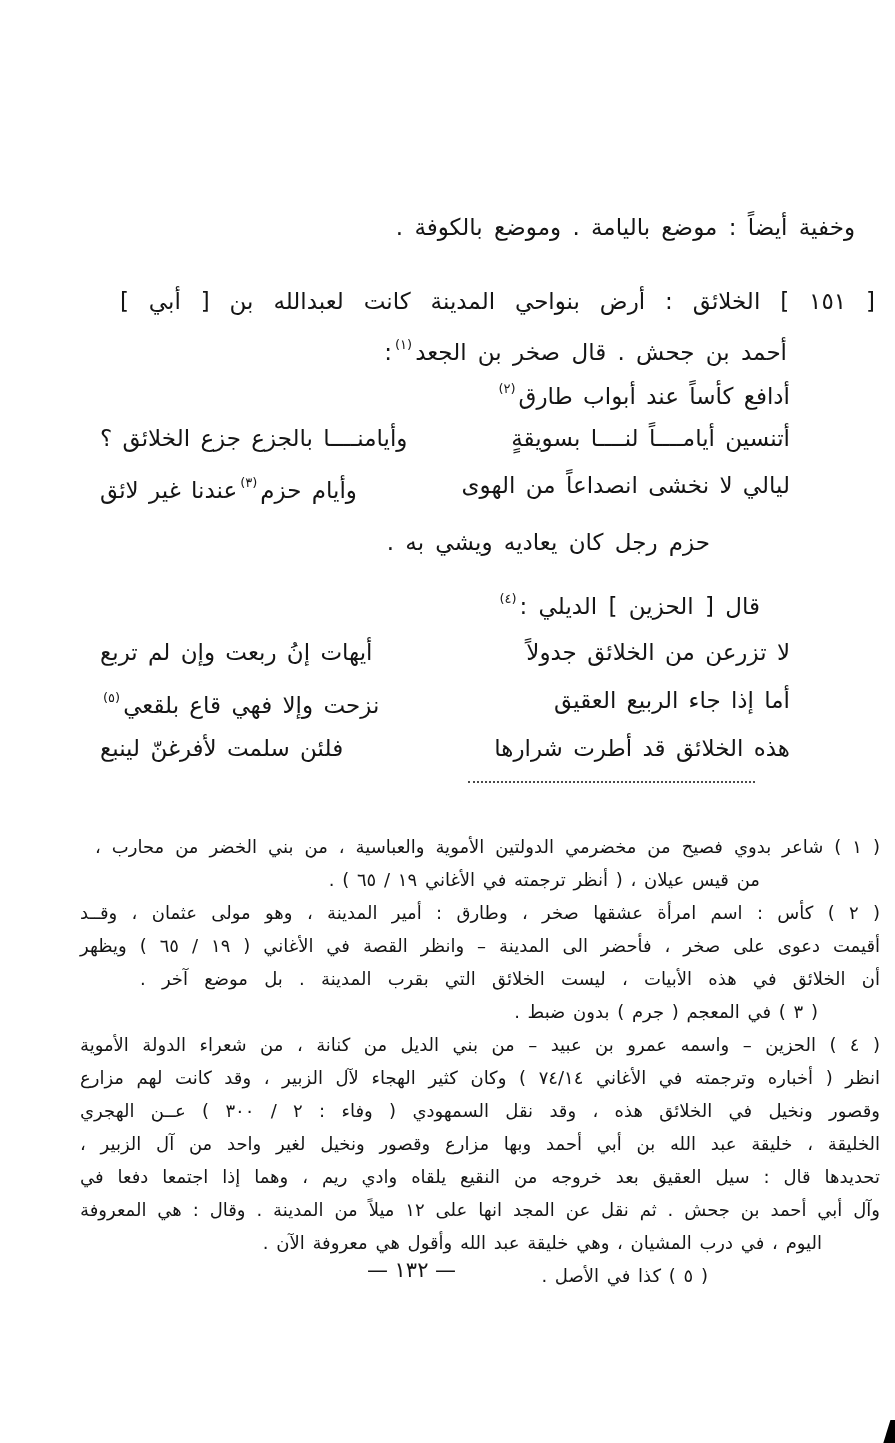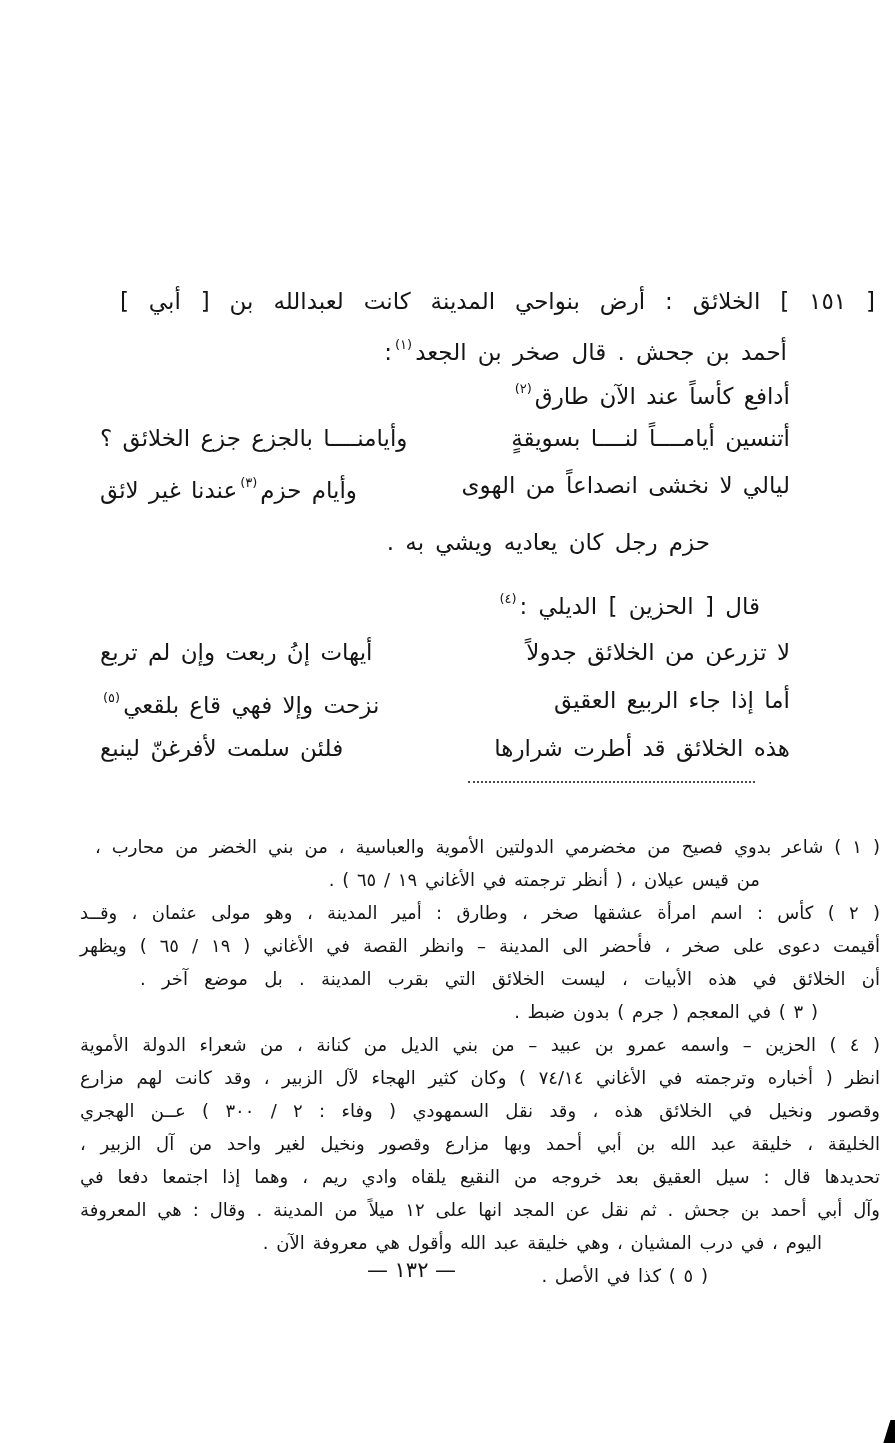--- a/index.html
+++ b/index.html
@@ -80,30 +80,31 @@
     width:13px;height:23px;
     background:#000;
     clip-path:polygon(65% 0, 100% 0, 100% 100%, 10% 100%);
   }
 </style>
 </head>
 <body>
 
 <div class="page">
 
+  <div class="main-line" style="top:210px;right:40px;">وخفية أيضاً : موضع باليامة . وموضع بالكوفة .</div>
 
   <div class="main-line fill" style="top:284px;right:20px;left:120px;">[ ١٥١ ] الخلائق : أرض بنواحي المدينة كانت لعبدالله بن [ أبي ]</div>
 
   <div class="main-line" style="top:330px;right:108px;">
     <span>أحمد بن جحش . قال صخر بن الجعد</span><sup class="fn-ref">(١)</sup><span>:</span>
   </div>
 
   <div class="poem" style="top:374px;">
     <div class="vrow">
-      <span class="hemi"><span>أدافع كأساً عند الآن طارق</span><sup class="fn-ref">(٢)</sup></span>
+      <span class="hemi"><span>أدافع كأساً عند أبواب طارق</span><sup class="fn-ref">(٢)</sup></span>
     </div>
     <div class="vrow">
       <span class="hemi">أتنسين أيامــــاً لنــــا بسويقةٍ</span>
       <span class="hemi">وأيامنــــا بالجزع جزع الخلائق ؟</span>
     </div>
     <div class="vrow">
       <span class="hemi">ليالي لا نخشى انصداعاً من الهوى</span>
       <span class="hemi"><span>وأيام حزم</span><sup class="fn-ref">(٣)</sup><span>عندنا غير لائق</span></span>
     </div>
   </div>

